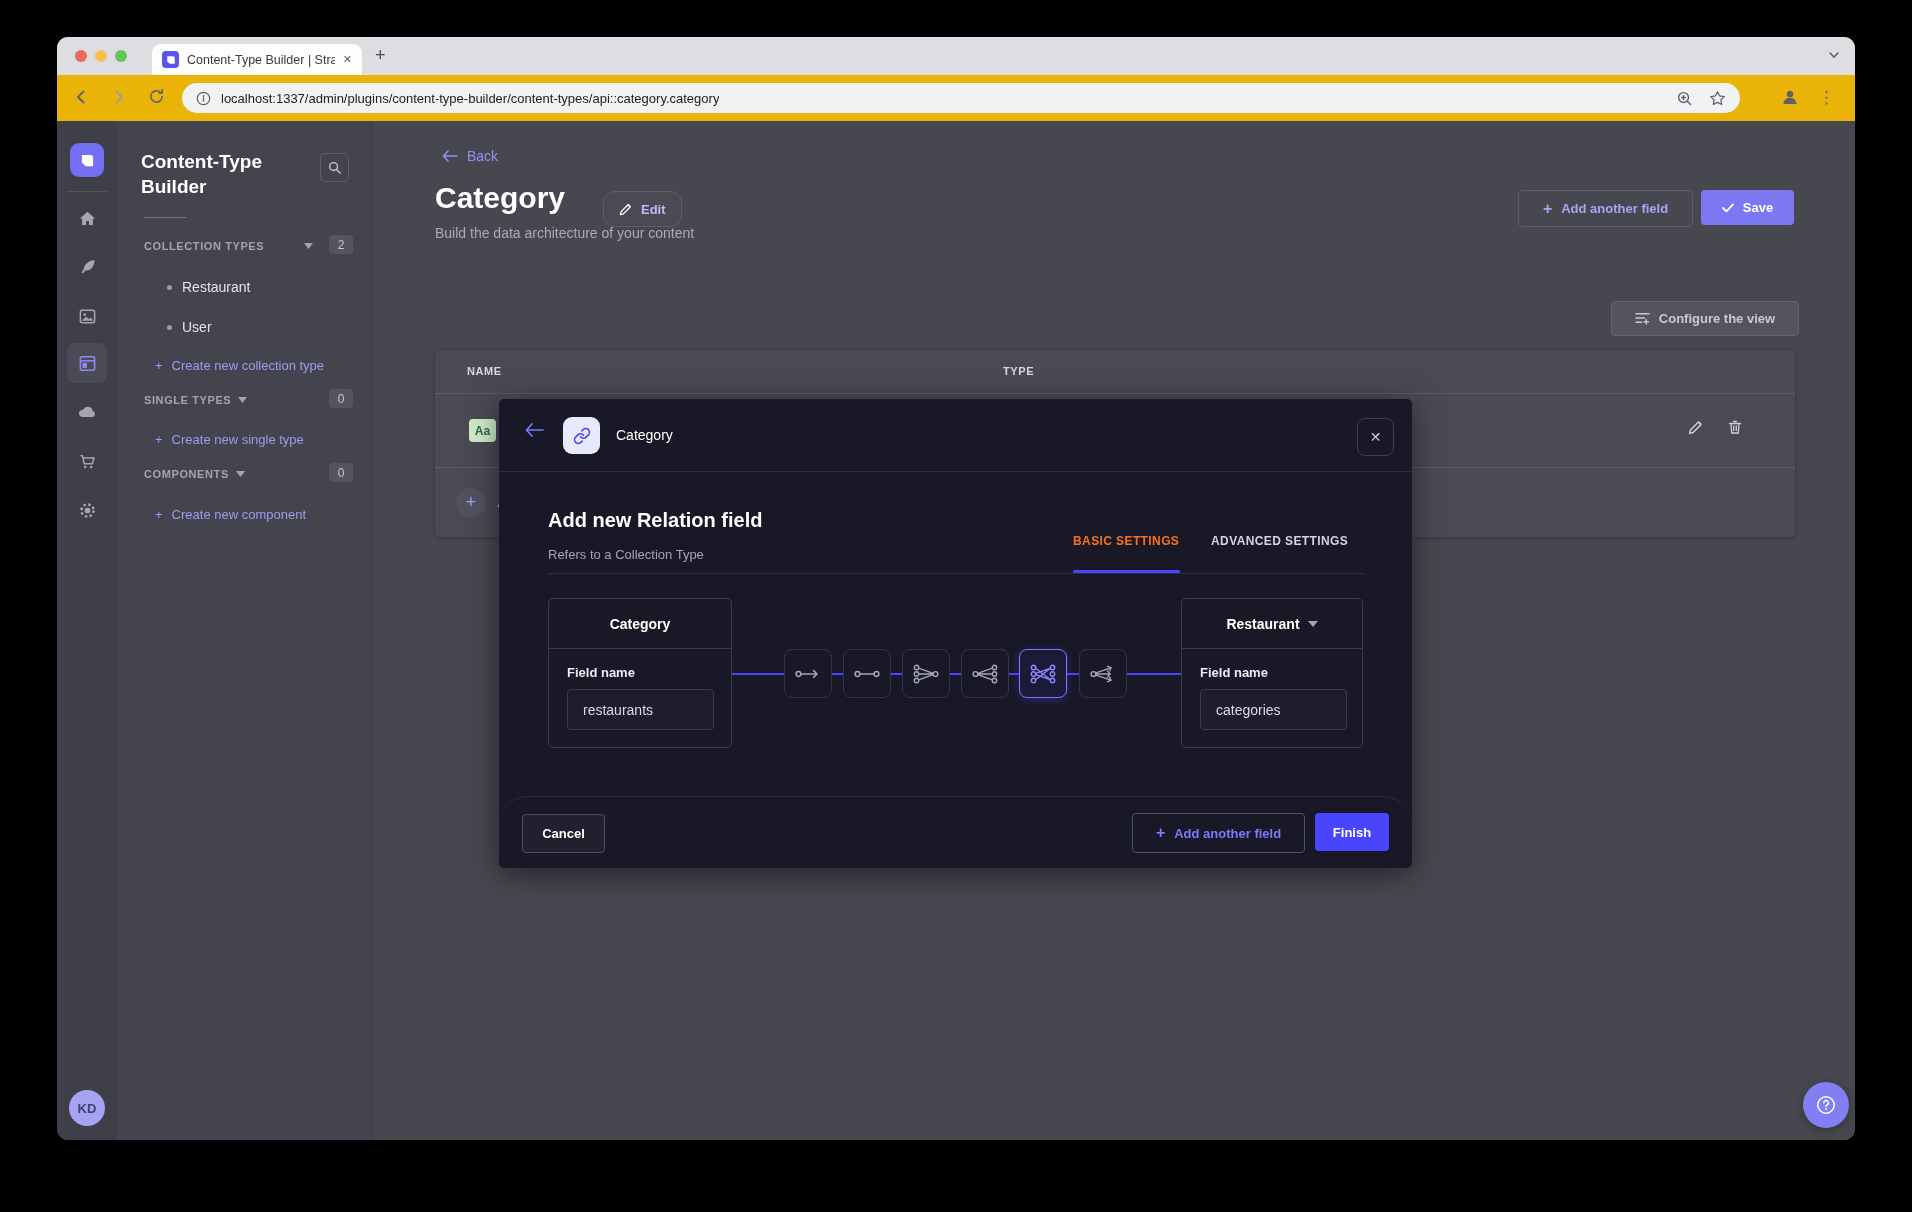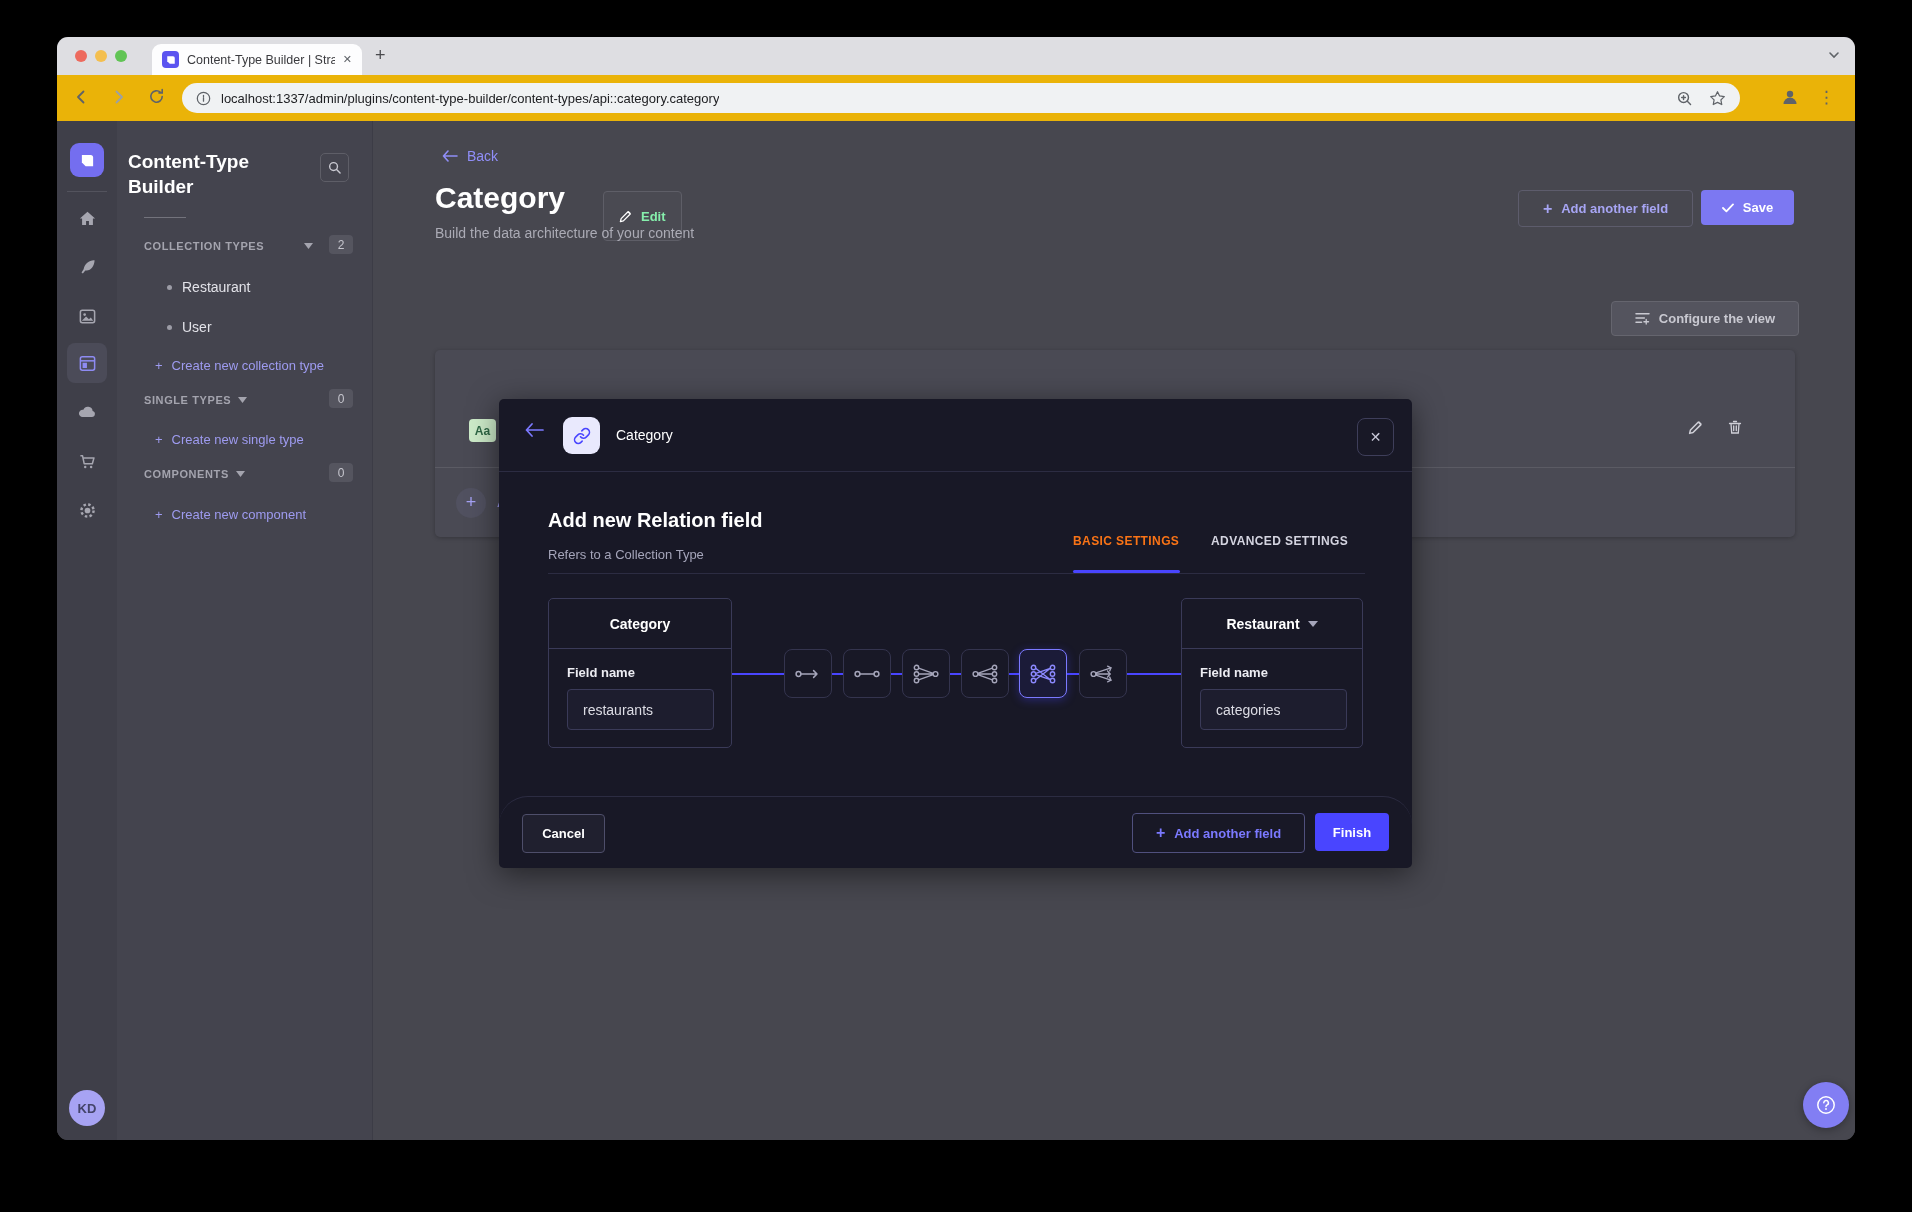--- a/index.html
+++ b/index.html
@@ -20,33 +20,33 @@
   .url-text{font-size:13px;color:#202124;white-space:nowrap;overflow:hidden;}
   
   .app{position:absolute;left:0;top:84px;width:100%;height:1019px;display:flex;}
   .rail{position:relative;width:60px;background:#3F3F49;flex:none;}
   .rail-logo{position:absolute;left:13px;top:22px;width:34px;height:34px;border-radius:9px;background:#746EF0;display:flex;align-items:center;justify-content:center;}
   .rail-ic{position:absolute;left:0;width:60px;height:40px;display:flex;align-items:center;justify-content:center;color:#A6A6B0;}
   .rail-active-bg{position:absolute;left:10px;top:222px;width:40px;height:40px;border-radius:8px;background:#4B4B58;}
   .rail-sep{position:absolute;left:10px;top:70px;width:40px;height:1px;background:#53535D;}
   .avatar{position:absolute;left:12px;top:969px;width:36px;height:36px;border-radius:50%;background:#A7A3F3;color:#44446A;font-weight:bold;font-size:13px;display:flex;align-items:center;justify-content:center;}
   .sidenav{position:relative;width:255px;background:#44444E;flex:none;border-right:1px solid #3C3C46;}
-  .side-title{position:absolute;left:11px;top:28px;width:165px;font-size:19px;line-height:25px;font-weight:600;color:#FFFFFF;}
+  .side-title{position:absolute;left:24px;top:28px;width:165px;font-size:19px;line-height:25px;font-weight:600;color:#FFFFFF;}
   .side-search{position:absolute;left:203px;top:32px;width:27px;height:27px;border:1px solid #5E5E67;border-radius:5px;display:flex;align-items:center;justify-content:center;color:#C9C9D1;background:transparent;}
   .side-div{position:absolute;left:27px;top:96px;width:42px;height:1px;background:#73737C;}
   .side-sec{position:absolute;left:27px;font-size:11px;font-weight:bold;letter-spacing:.6px;color:#A4A4AE;display:flex;align-items:center;gap:7px;}
   .side-badge{position:absolute;left:212px;width:24px;height:19px;background:#55555F;border-radius:4px;color:#C6C6CE;font-size:12px;display:flex;align-items:center;justify-content:center;}
   .side-item{position:absolute;left:50px;font-size:14px;color:#E2E2E8;display:flex;align-items:center;gap:10px;}
   .bullet{width:5px;height:5px;border-radius:50%;background:#9C9CA6;}
   .side-create{position:absolute;left:38px;font-size:13px;color:#9E9BF0;display:flex;align-items:center;gap:9px;}
   .content{position:relative;flex:1;background:#47474F;}
   
   .back-link{position:absolute;left:69px;top:27px;font-size:14px;color:#908EF8;display:flex;align-items:center;gap:9px;}
   .page-title{position:absolute;left:62px;top:60px;font-size:30px;font-weight:600;color:#FFFFFF;}
-  .edit-btn{position:absolute;left:230px;top:70px;height:34px;padding:7px 15px;border:1px solid #5E5E67;border-radius:4px;display:flex;align-items:center;gap:9px;color:#86efac;font-size:13px;font-weight:600;background:rgba(255,255,255,.02);}
+  .edit-btn{position:absolute;left:230px;top:70px;height:34px;padding:0 15px;border:1px solid #5E5E67;border-radius:12px;display:flex;align-items:center;gap:9px;color:#c4b5fd;font-size:13px;font-weight:600;background:rgba(255,255,255,.02);}
   .addfield-top{position:absolute;left:1145px;top:69px;width:173px;height:35px;border:1px solid #5D5C6C;border-radius:4px;display:flex;align-items:center;justify-content:center;gap:9px;color:#A7A5F4;font-size:13px;font-weight:600;}
   .save-btn{position:absolute;left:1328px;top:69px;width:93px;height:35px;background:#7C78F2;border-radius:4px;display:flex;align-items:center;justify-content:center;gap:9px;color:#FFFFFF;font-size:13px;font-weight:600;}
   .page-sub{position:absolute;left:62px;top:104px;font-size:14px;color:#ABABB5;}
   .configure-btn{position:absolute;left:1238px;top:180px;width:186px;height:33px;background:#54545E;border:1px solid #65656E;border-radius:4px;display:flex;align-items:center;justify-content:center;gap:9px;color:#C9C9D1;font-size:13px;font-weight:600;}
   
   .table-card{position:absolute;left:62px;top:229px;width:1360px;height:187px;background:#4A4A54;border-radius:5px;box-shadow:0 1px 4px rgba(0,0,0,.25);}
   .th-row{position:absolute;left:0;top:0;width:100%;height:44px;border-bottom:1px solid #5B5B64;box-sizing:border-box;}
   .th{position:absolute;top:15px;font-size:11px;font-weight:bold;letter-spacing:.6px;color:#D8D8DE;}
   .t-row{position:absolute;left:0;top:44px;width:100%;height:74px;border-bottom:1px solid #5B5B64;box-sizing:border-box;display:flex;align-items:center;}
   .aa-badge{position:absolute;left:34px;width:27px;height:23px;background:#CDEBC9;border-radius:4px;color:#2F6846;font-size:12px;font-weight:bold;display:flex;align-items:center;justify-content:center;}
@@ -297,20 +297,24 @@
 
         <div class="configure-btn">
           <svg width="15" height="13" viewBox="0 0 16 14">
               <path d="M1 2h14M1 6.5h9M1 11h6" stroke="#C9C9D1" stroke-width="1.6" stroke-linecap="round"></path>
               <path d="M12 8v5M9.5 10.5h5" stroke="#C9C9D1" stroke-width="1.4" stroke-linecap="round"></path>
             </svg>
           <span>Configure the view</span>
         </div>
 
         <div class="table-card">
+          <div class="th-row">
+            <span class="th" style="left:32px;">NAME</span>
+            <span class="th" style="left:568px;">TYPE</span>
+          </div>
           <div class="t-row">
             <span class="aa-badge">Aa</span>
             <span class="row-ic" style="left:1253px;">
               <svg width="15" height="15" viewBox="0 0 14 14">
                   <path d="M1.5 12.5l.8-3.2 7.4-7.4 2.4 2.4-7.4 7.4zM9.9 1.7l2.4 2.4" stroke="currentColor" stroke-width="1.4" fill="none" stroke-linejoin="round"></path>
                 </svg>
             </span>
             <span class="row-ic" style="left:1293px;">
               <svg width="14" height="15" viewBox="0 0 14 15">
                   <path d="M1.5 3.5h11M5.5 1.5h3M3 3.5l.7 9.5h6.6l.7-9.5M5.7 6v4.5M8.3 6v4.5" stroke="currentColor" stroke-width="1.3" fill="none" stroke-linecap="round"></path>

